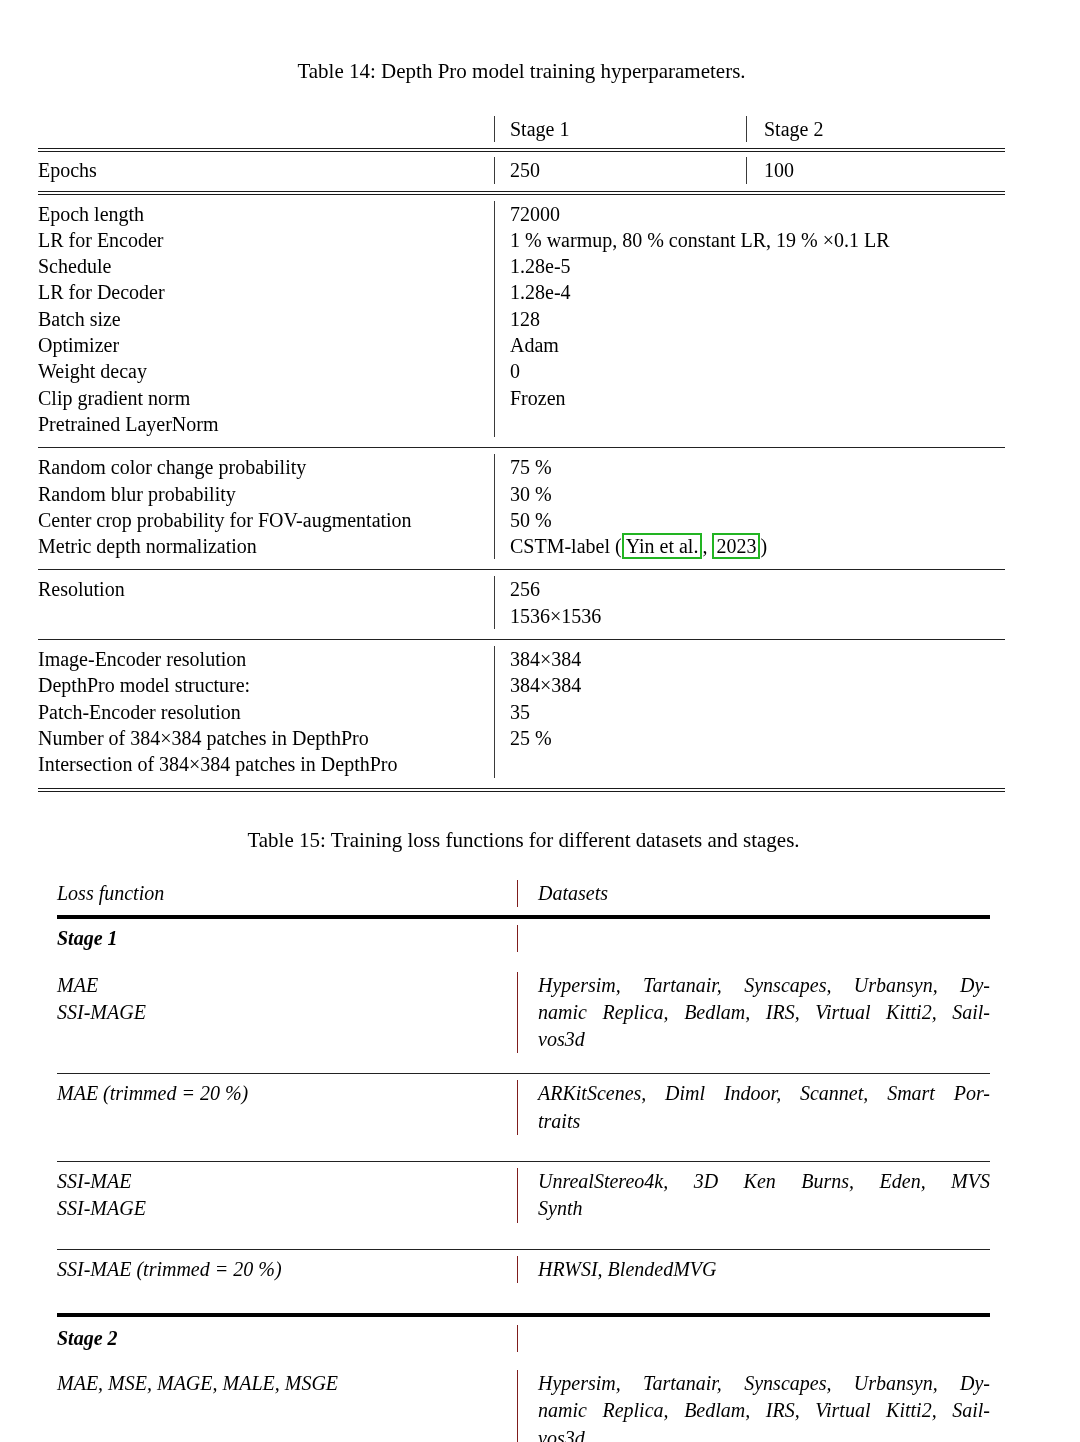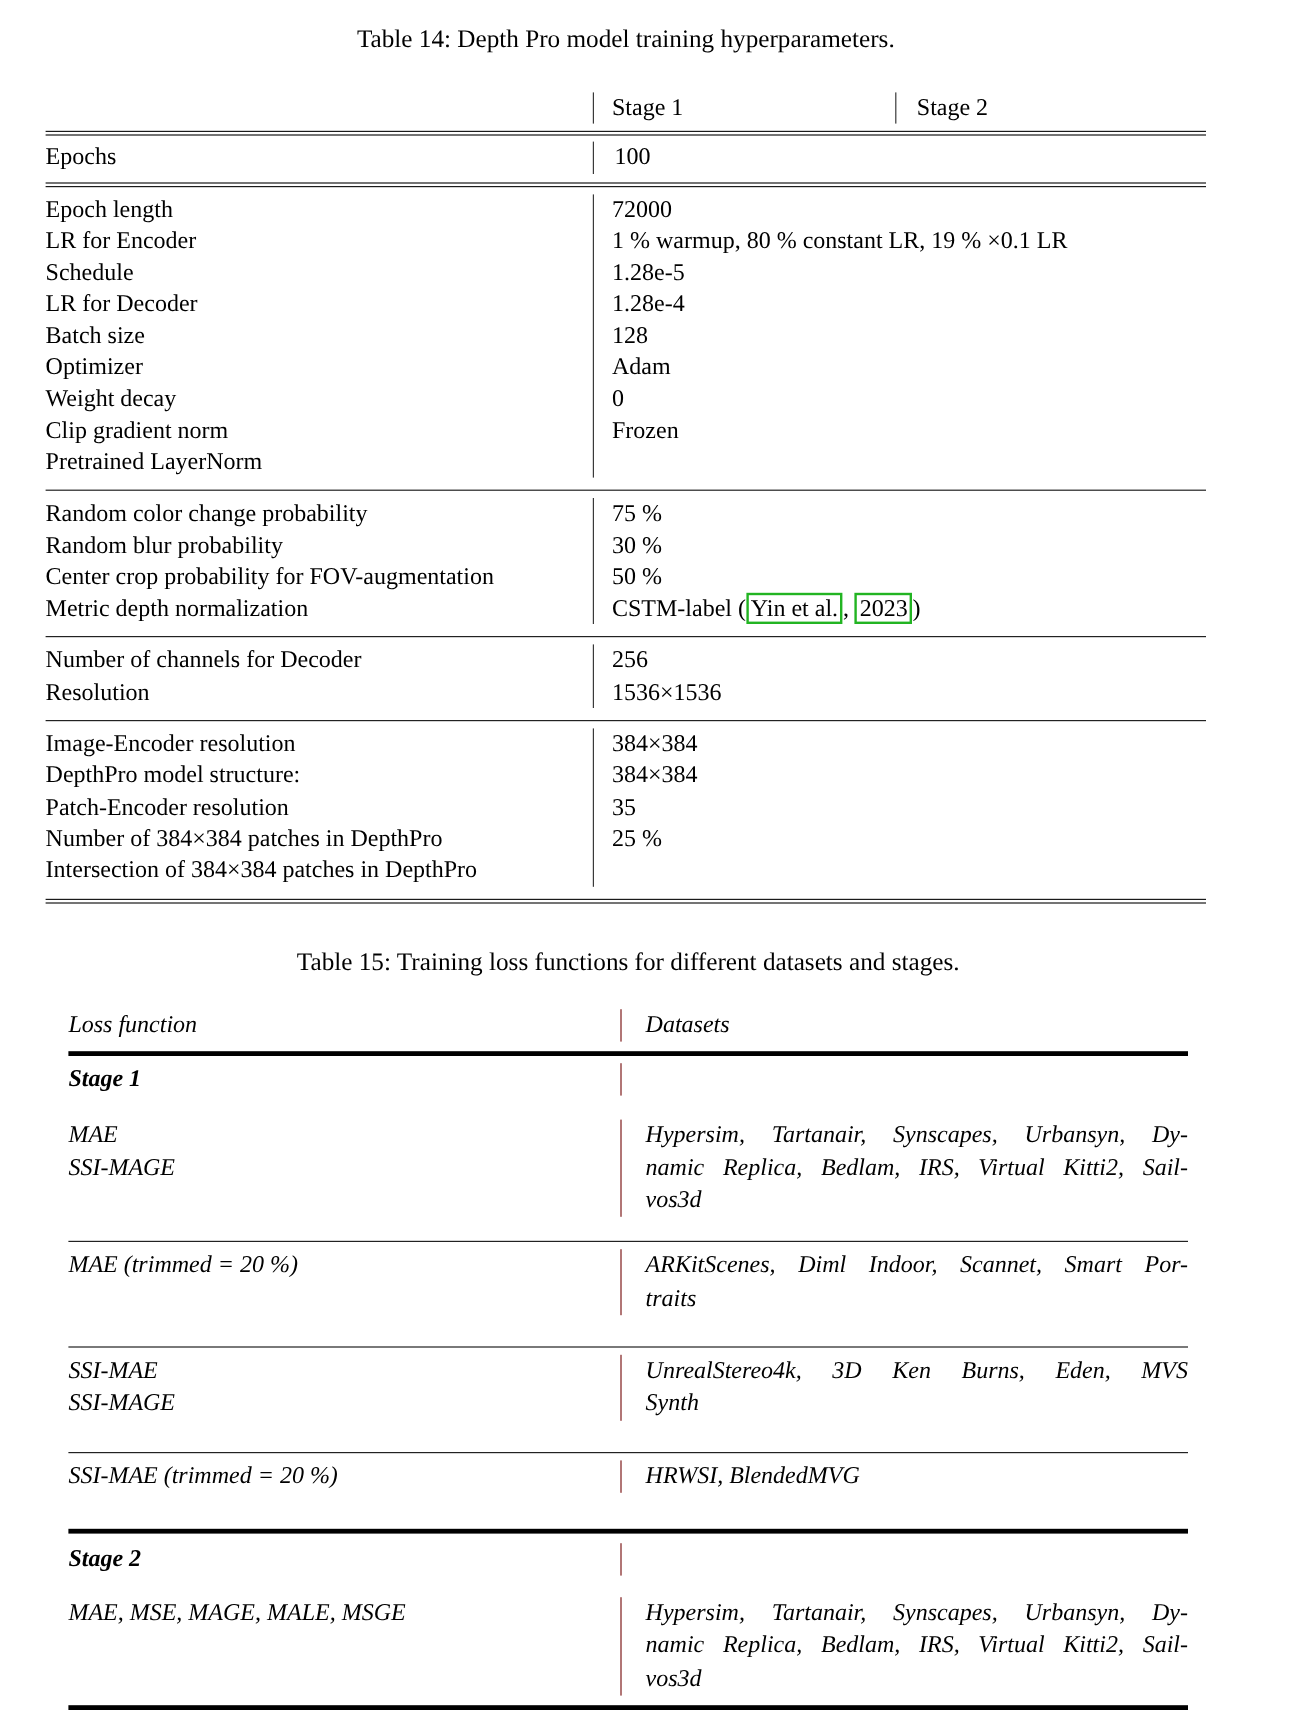--- a/index.html
+++ b/index.html
@@ -7,21 +7,21 @@
   body {
     width:1080px; height:1442px; overflow:hidden;
     font-family:"Liberation Serif","DejaVu Serif",serif;
     color:#000000;
   }
   .page { width:1080px; height:1442px; background:#ffffff; position:relative; }
 
   .tbl-caption {
     text-align:center; font-size:21px; line-height:24px; color:#000;
   }
-  #t14-caption { padding-top:20px; width:967px; margin-left:38px; }
+  #t14-caption { padding-top:59px; width:967px; margin-left:38px; }
   #t15-caption { margin-top:36px; width:933px; margin-left:57px; }
 
   
   .t14 { width:967px; margin-left:38px; margin-top:28px; font-size:20px; }
   .t14-flexrow { display:flex; align-items:stretch; }
   .t14 .lblcol  { width:456px; flex:none; }
   .t14 .valcol  { flex:1 1 auto; border-left:1px solid #3a3a3a; padding-left:15px; }
   .t14 .scol1   { width:252px; flex:none; border-left:1px solid #3a3a3a; padding-left:15px; }
   .t14 .scol2   { flex:1 1 auto; border-left:1px solid #3a3a3a; padding-left:17px; }
   .t14-header   { padding:5px 0 6px; }
@@ -75,20 +75,21 @@
 
     <div class="t14-flexrow t14-header">
       <div class="lblcol"></div>
       <div class="scol1 ln">Stage 1</div>
       <div class="scol2 ln">Stage 2</div>
     </div>
     <div class="drule"></div>
 
     <div class="t14-flexrow t14-epochs">
       <div class="lblcol ln">Epochs</div>
+      <div class="scol1 ln">250</div>
       <div class="scol2 ln">100</div>
     </div>
     <div class="drule"></div>
 
     <div class="t14-flexrow t14-section">
       <div class="lblcol">
         <div class="ln">Epoch length</div>
         <div class="ln">LR for Encoder</div>
         <div class="ln">Schedule</div>
         <div class="ln">LR for Decoder</div>
@@ -124,21 +125,20 @@
         <div class="ln">50 %</div>
         <div class="ln">
           <span>CSTM-label (</span><span class="linkbox">Yin et al.</span><span>, </span><span class="linkbox">2023</span><span>)</span>
         </div>
       </div>
     </div>
     <div class="srule"></div>
 
     <div class="t14-flexrow t14-section">
       <div class="lblcol">
-        <div class="ln">Number of channels for Decoder</div>
         <div class="ln">Resolution</div>
       </div>
       <div class="valcol">
         <div class="ln">256</div>
         <div class="ln">1536×1536</div>
       </div>
     </div>
     <div class="srule"></div>
 
     <div class="t14-flexrow t14-section">

